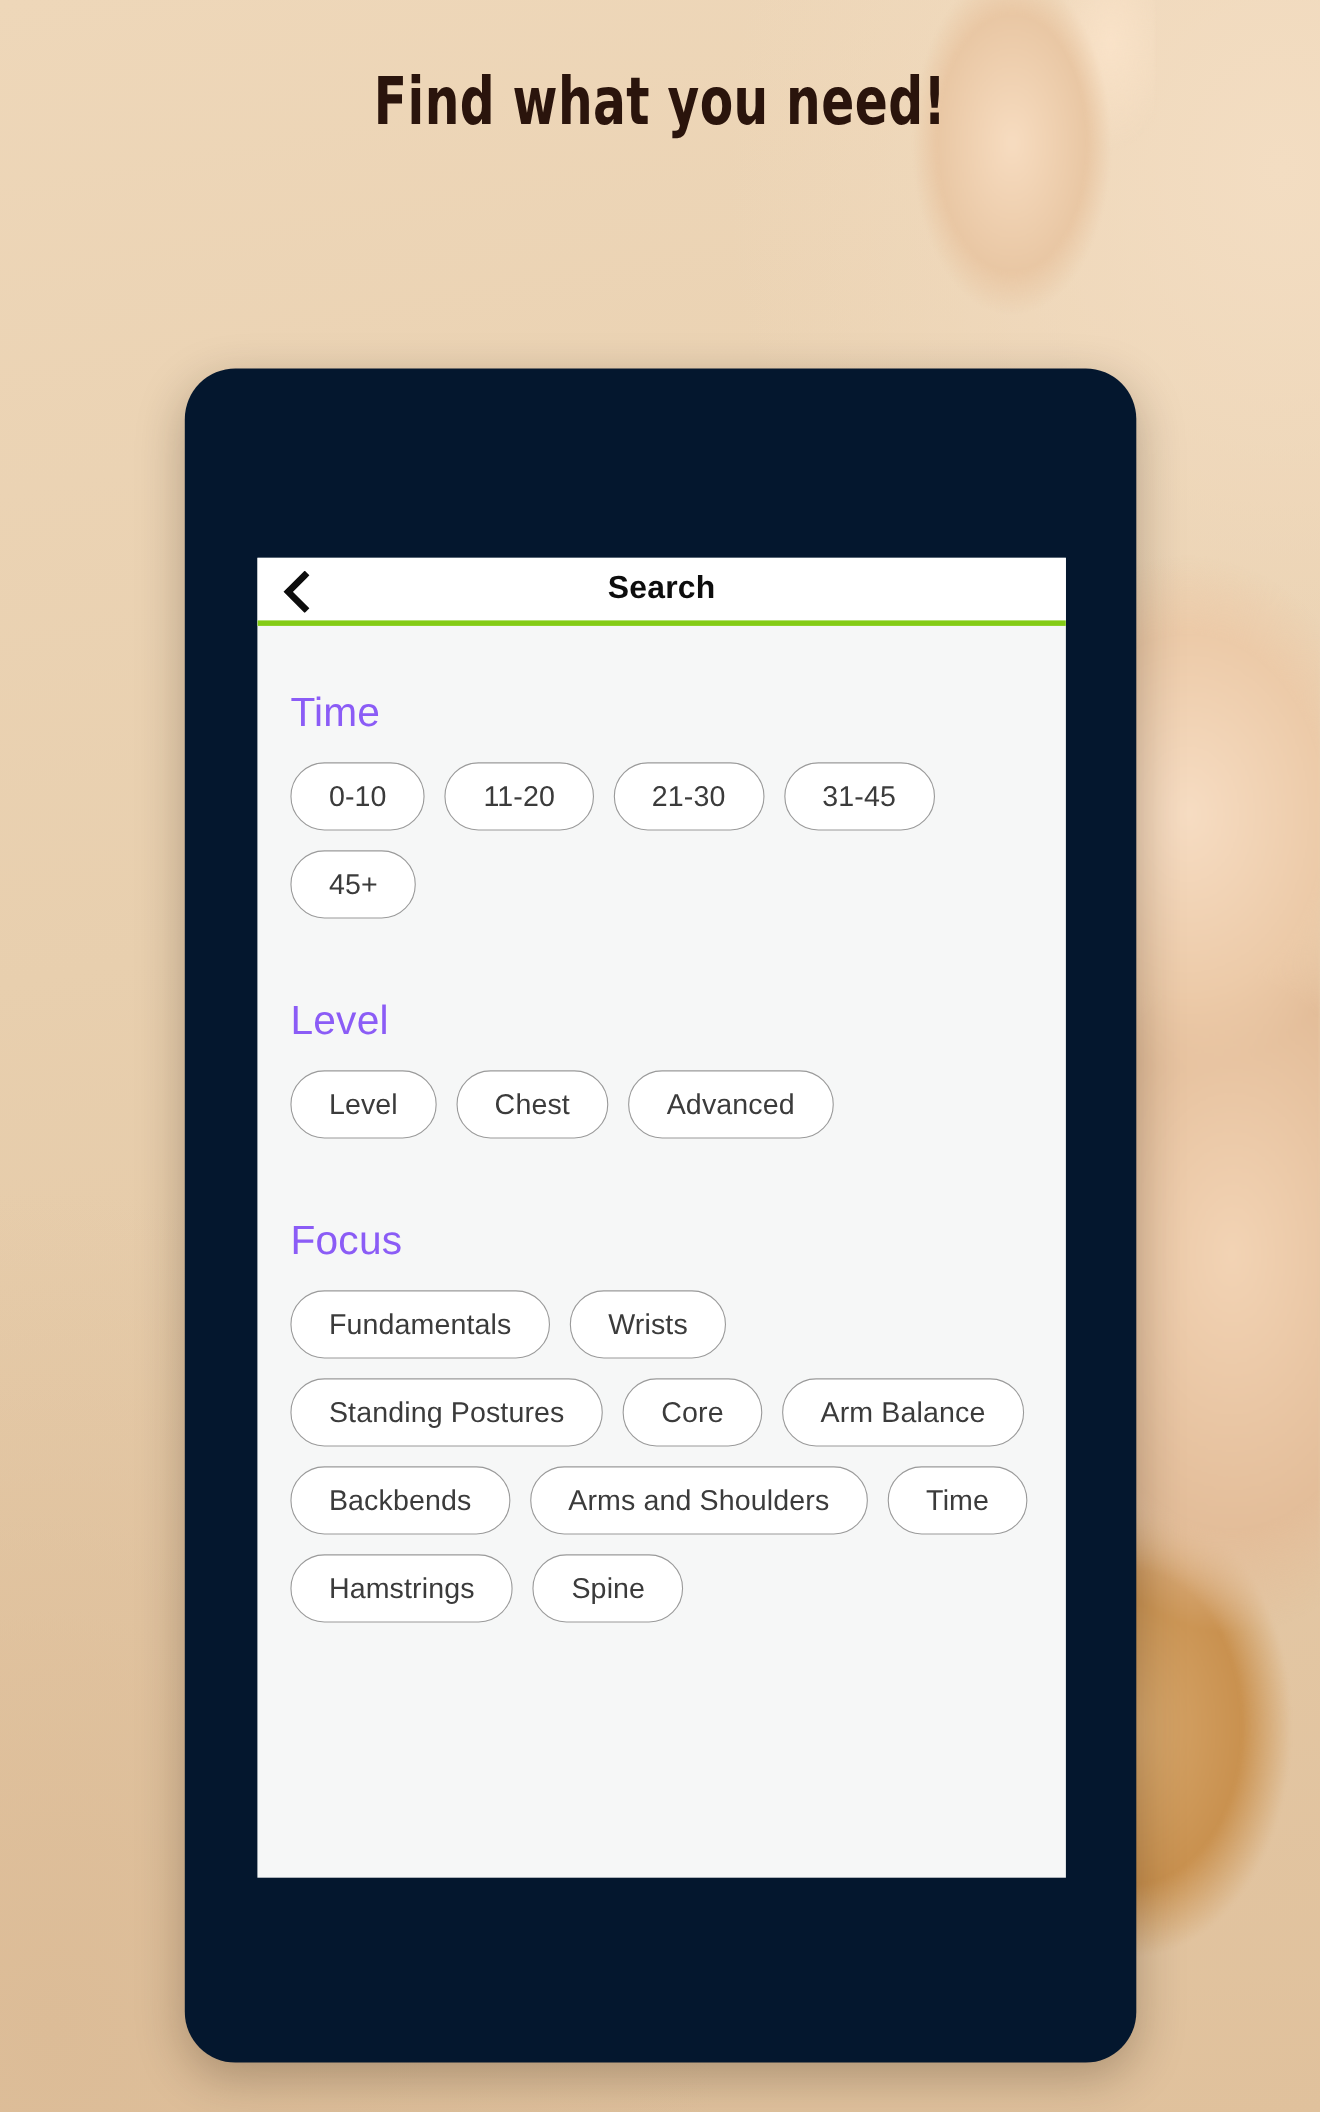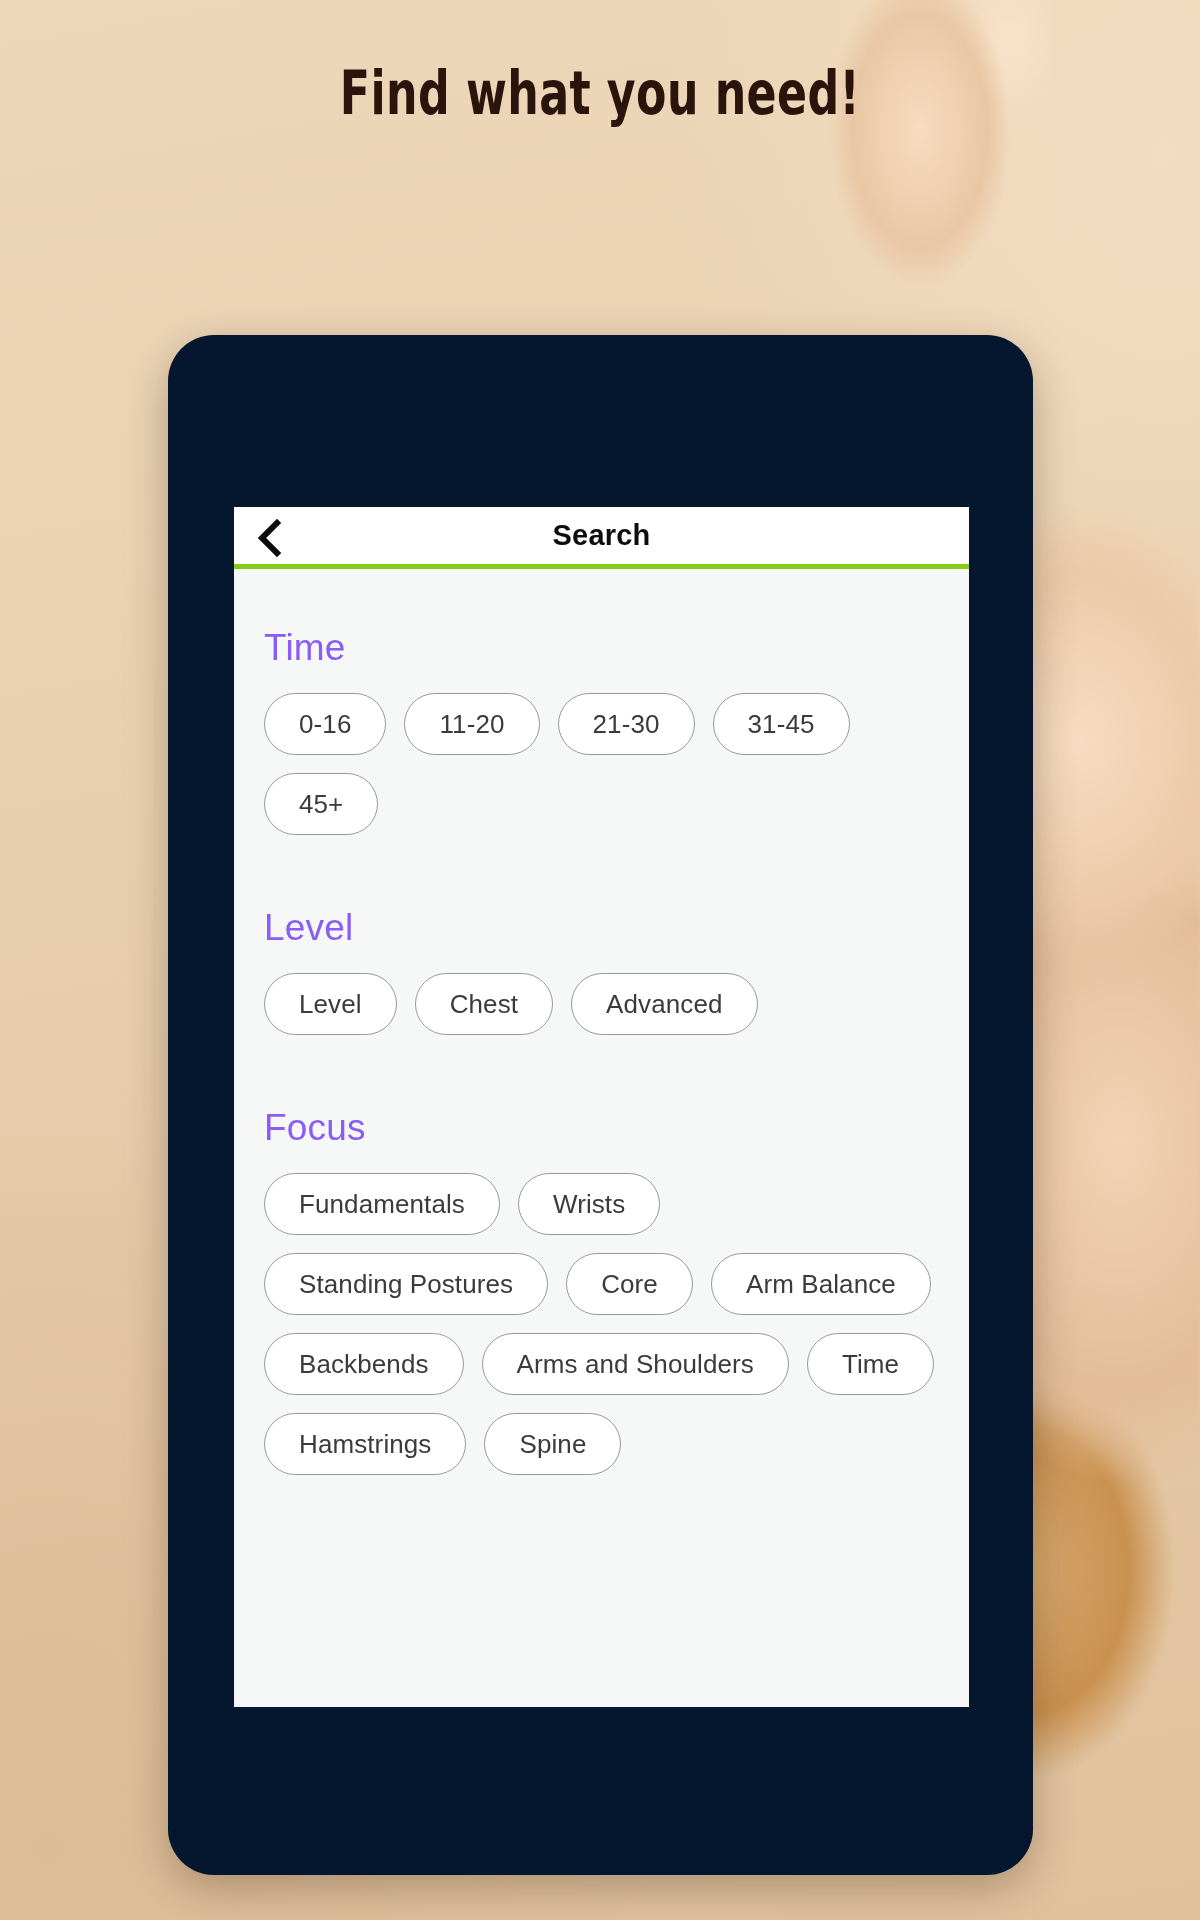--- a/index.html
+++ b/index.html
@@ -185,21 +185,21 @@
         </svg>
       </div>
       <div class="appbar-title">Search</div>
     </div>
 
     <div class="content">
 
       <div class="section">
         <div class="section-title">Time</div>
         <div class="chip-wrap">
-          <div class="chip">0-16</div>
+          <div class="chip">0-10</div>
           <div class="chip">11-20</div>
           <div class="chip">21-30</div>
           <div class="chip">31-45</div>
           <div class="chip">45+</div>
         </div>
       </div>
 
       <div class="gap-lg"></div>
 
       <div class="section">

